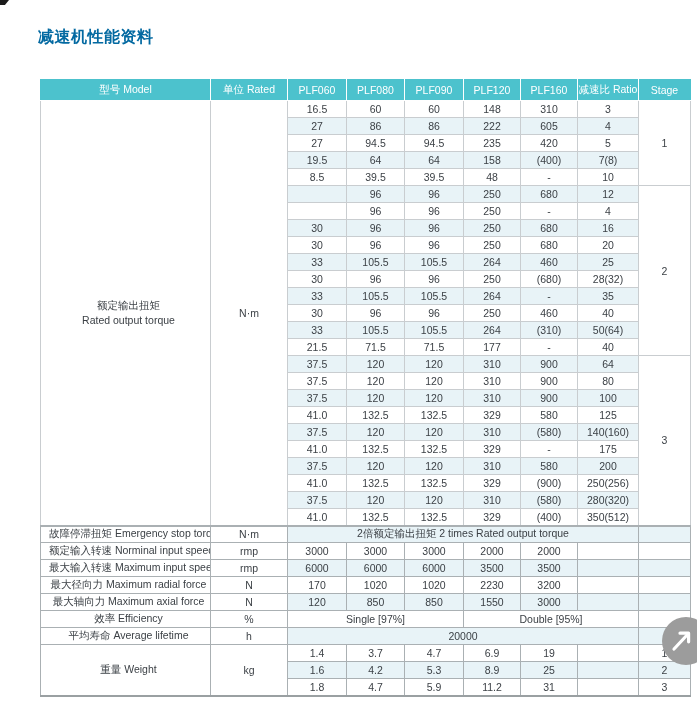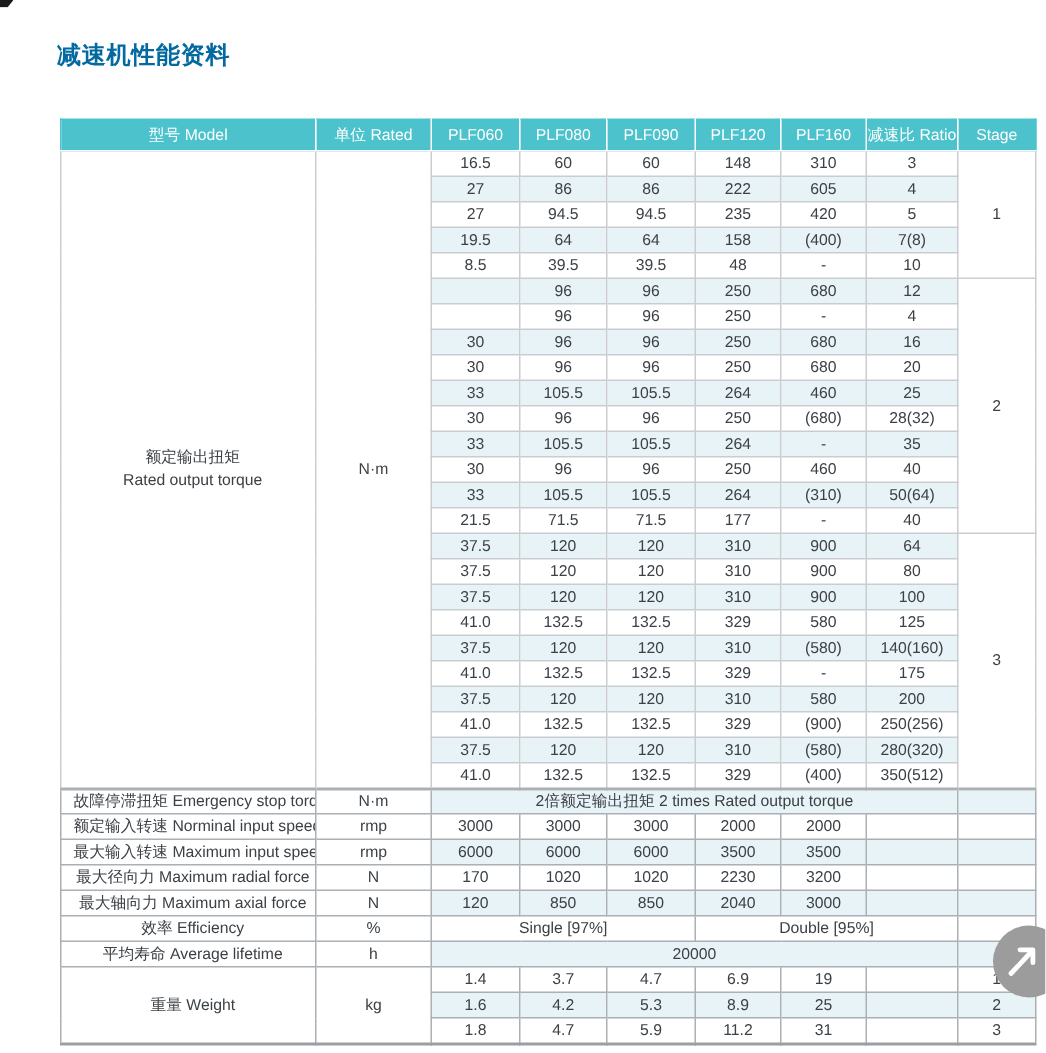--- a/index.html
+++ b/index.html
@@ -315,21 +315,21 @@
           <td class="v">3200</td>
           <td class="v"></td>
           <td class="v"></td>
         </tr>
         <tr class="alt spec">
           <td class="lab">最大轴向力 Maximum axial force</td>
           <td class="unit">N</td>
           <td class="v">120</td>
           <td class="v">850</td>
           <td class="v">850</td>
-          <td class="v">2040</td>
+          <td class="v">1550</td>
           <td class="v">3000</td>
           <td class="v"></td>
           <td class="v"></td>
         </tr>
         <tr class=" spec">
           <td class="lab">效率 Efficiency</td>
           <td class="unit">%</td>
           <td colspan="3" class="v">Single [97%]</td>
           <td colspan="3" class="v">Double [95%]</td>
           <td class="v"></td>

